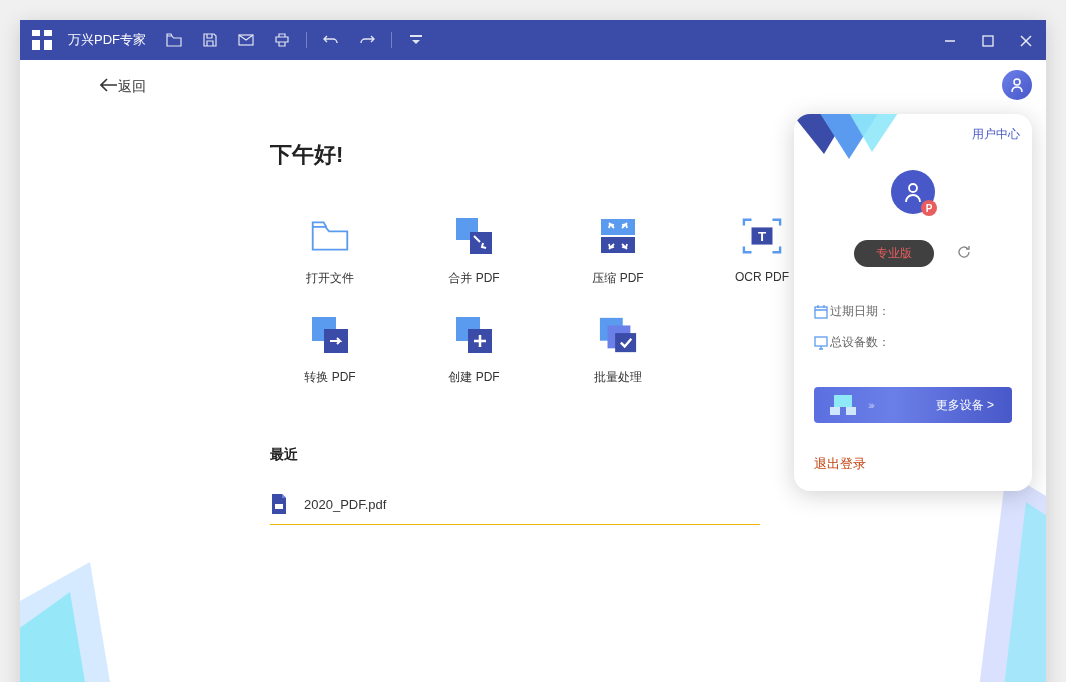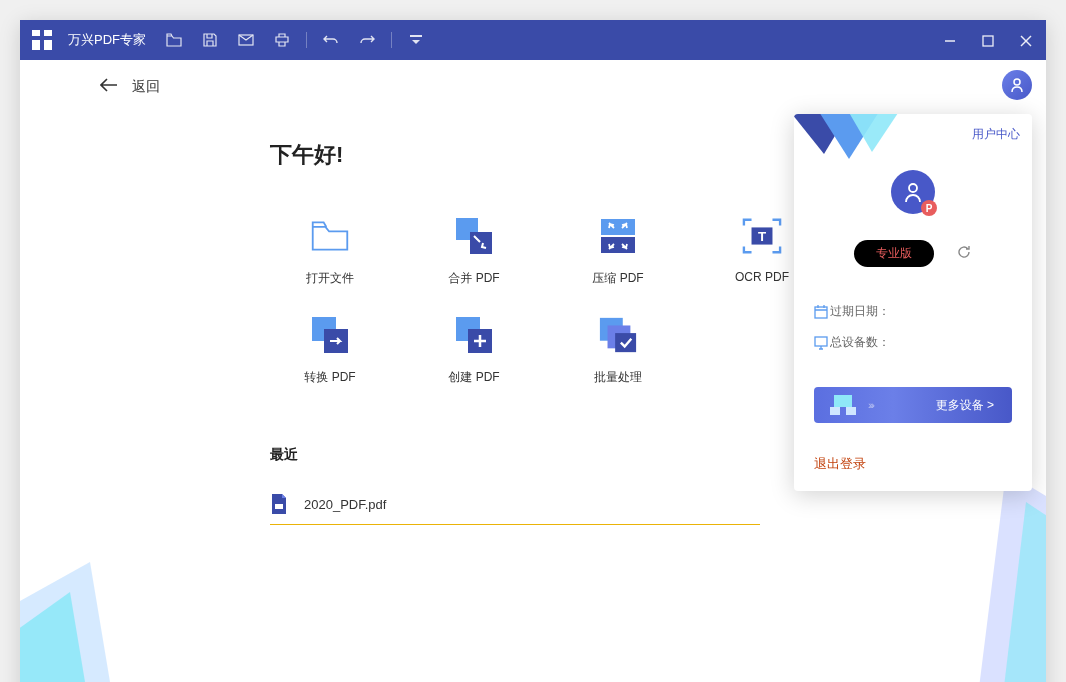--- a/index.html
+++ b/index.html
@@ -10,45 +10,45 @@
 .titlebar-logo::before{content:"";position:absolute;top:6px;left:0;width:100%;height:4px;background:#3A4BA8}
 .titlebar-logo::after{content:"";position:absolute;top:0;left:8px;width:4px;height:100%;background:#3A4BA8}
 .app-title{font-size:13px;margin-right:20px}
 .titlebar-tools{display:flex;gap:20px;align-items:center}
 .tb-icon{width:16px;height:16px;cursor:pointer;opacity:0.85;display:flex;align-items:center;justify-content:center}
 .tb-sep{width:1px;height:16px;background:rgba(255,255,255,0.3);margin:0 -4px}
 .titlebar-spacer{flex:1}
 .window-controls{display:flex;gap:24px;align-items:center;margin-left:20px}
 .win-ctrl{width:14px;height:14px;cursor:pointer;opacity:0.9}
 .content{flex:1;position:relative;background:#fff}
-.back-row{display:flex;align-items:center;gap:14px;padding:18px 0 0 80px}
+.back-row{display:flex;align-items:center;padding:18px 0 0 80px}
 .back-arrow{cursor:pointer;color:#333}
 .back-text{font-size:14px;color:#333;cursor:pointer}
 .greeting{font-size:22px;font-weight:600;color:#222;margin:44px 4px 0 250px}
 .action-grid{display:grid;grid-template-columns:repeat(4,140px);gap:28px 4px;margin:46px 0 0 240px}
 .action-item{display:flex;flex-direction:column;align-items:center;gap:14px;cursor:pointer}
 .action-icon{width:40px;height:40px;display:flex;align-items:center;justify-content:center}
 .action-label{font-size:12px;color:#333}
 .recent-section{margin:60px 4px 0 250px}
 .recent-title{font-size:14px;font-weight:600;color:#222;margin-bottom:20px}
 .recent-item{display:flex;align-items:center;gap:14px;padding:10px 0;border-bottom:1px solid #eab308;width:490px;cursor:pointer}
 .file-icon{width:20px;height:20px}
 .file-name{font-size:13px;color:#333}
 .corner-bl{position:absolute;bottom:0;left:0;width:110px;height:150px;overflow:hidden;pointer-events:none}
 .corner-br{position:absolute;bottom:0;right:0;width:80px;height:230px;overflow:hidden;pointer-events:none}
 .user-btn{position:absolute;top:10px;right:14px;width:30px;height:30px;border-radius:50%;background:linear-gradient(135deg,#6B7FE8,#4858C8);display:flex;align-items:center;justify-content:center;cursor:pointer;z-index:30}
-.user-panel{position:absolute;top:54px;right:14px;width:238px;background:#fff;border-radius:4px;box-shadow:0 4px 24px rgba(0,0,0,0.18);z-index:20;overflow:hidden}
+.user-panel{position:absolute;top:54px;right:14px;width:238px;background:#fff;border-radius:16px;box-shadow:0 4px 24px rgba(0,0,0,0.18);z-index:20;overflow:hidden}
 .panel-header{height:56px;position:relative;display:flex;justify-content:flex-end;align-items:flex-start;padding:12px}
 .panel-header-deco{position:absolute;top:-10px;left:-10px;width:120px;height:70px}
 .user-center-link{font-size:12px;color:#4858C8;cursor:pointer;position:relative;z-index:2}
 .avatar-section{display:flex;flex-direction:column;align-items:center;padding:0 0 18px}
 .avatar-circle{width:44px;height:44px;border-radius:50%;background:#4858C8;display:flex;align-items:center;justify-content:center;position:relative;margin-bottom:4px}
 .avatar-badge{position:absolute;bottom:-2px;right:-2px;width:16px;height:16px;border-radius:50%;background:#E85D5D;color:#fff;font-size:10px;display:flex;align-items:center;justify-content:center;font-weight:bold}
 .pro-row{display:flex;align-items:center;gap:22px;margin-top:22px}
-.pro-badge{background:#000000;color:#E85D5D;font-size:12px;padding:5px 22px;border-radius:14px}
+.pro-badge{background:#404040;color:#E85D5D;font-size:12px;padding:5px 22px;border-radius:14px}
 .refresh-icon{cursor:pointer;color:#888}
 .info-section{padding:18px 20px 10px}
 .info-row{display:flex;align-items:center;gap:2px;font-size:12px;color:#666;margin-bottom:14px}
 .info-icon{width:14px;height:14px}
 .more-devices-btn{margin:12px 20px 18px;height:36px;background:linear-gradient(90deg,#5B6FE0 0%,#6B7FE8 40%,#4858C8 100%);border-radius:4px;display:flex;align-items:center;cursor:pointer;position:relative;padding-left:14px}
 .device-illus{width:30px;height:24px;margin-right:10px}
 .chevrons{color:rgba(255,255,255,0.5);font-size:11px;letter-spacing:-2px;margin-right:auto}
 .more-devices-text{color:#fff;font-size:12px;padding-right:18px}
 .logout-row{padding:14px 20px 18px;font-size:13px;color:#c2410c;cursor:pointer}
 </style>

